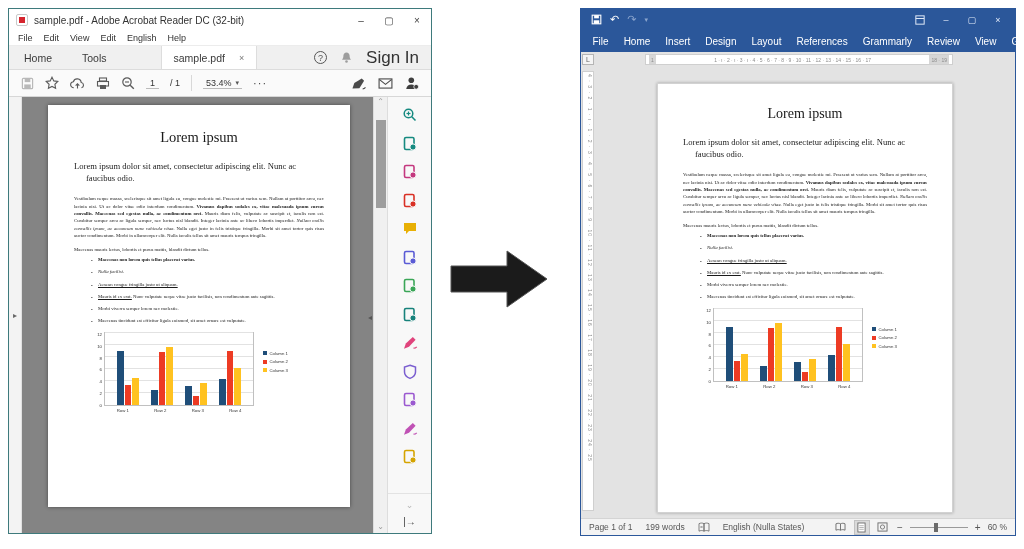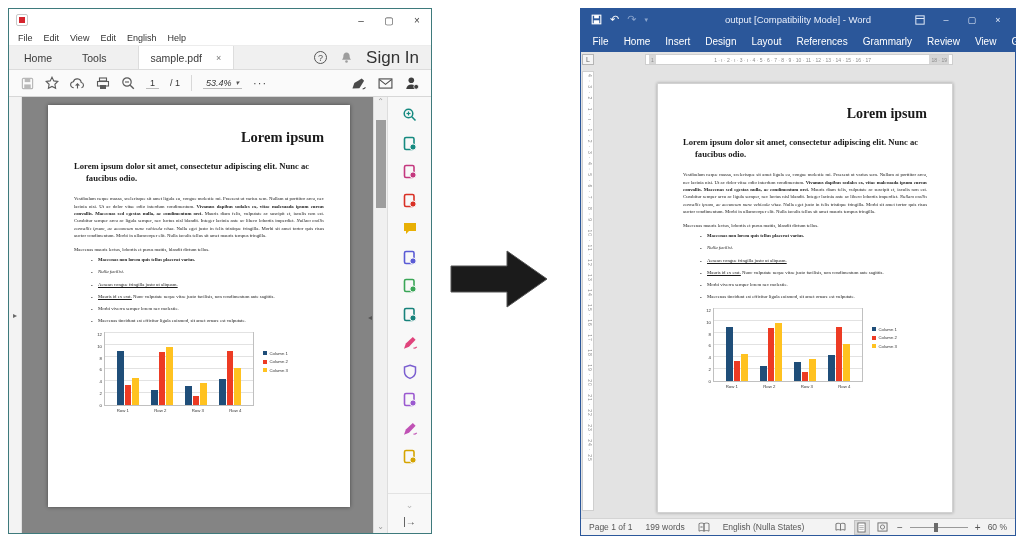--- a/index.html
+++ b/index.html
@@ -17,21 +17,21 @@
   .pdf-badge { width:12px; height:12px; border:1px solid #c9c9c9; border-radius:2px; position:relative; background:#fff; }
   .pdf-badge:before { content:""; position:absolute; left:2px; top:2px; width:6px; height:6px; background:#d6252e; }
   .win-controls { margin-left:auto; display:flex; height:100%; }
   .win-btn { width:28px; display:flex; align-items:center; justify-content:center; font-size:10px; color:#444; }
   .ac-menubar { height:15px; display:flex; align-items:center; gap:11px; padding-left:9px;
                 font-size:9px; color:#333; background:#fff; border-bottom:1px solid #ececec; }
   .ac-tabbar { height:24px; background:#f0f0f0; display:flex; align-items:stretch;
                font-size:10.5px; color:#3a3a3a; border-bottom:1px solid #dcdcdc; }
   .ac-tab { padding:0 15px; display:flex; align-items:center; }
   .ac-doctab { background:#fff; border-left:1px solid #ddd; border-right:1px solid #ddd;
-               margin-left:16px; padding:0 12px; display:flex; align-items:center; gap:14px; }
+               margin-left:39px; padding:0 12px; display:flex; align-items:center; gap:14px; }
   .ac-tab-right { margin-left:auto; display:flex; align-items:center; gap:13px; padding-right:12px; }
   .help-circle { width:13px; height:13px; border:1px solid #555; border-radius:50%;
                  font-size:9px; display:flex; align-items:center; justify-content:center; color:#555; }
   .ac-toolbar { height:27px; display:flex; align-items:center; gap:11px; padding:0 12px;
                 background:#fafafa; border-bottom:1px solid #d7d7d7; font-size:9px; color:#333; }
   .tb-sep { width:1px; height:16px; background:#d8d8d8; }
   .pagebox { border-bottom:1px solid #bbb; padding:0 4px; color:#333; }
   .tb-right { margin-left:auto; display:flex; align-items:center; gap:12px; }
   .ac-main { flex:1; display:flex; min-height:0; position:relative; }
   .ac-leftpanel { width:13px; background:#f3f3f3; border-right:1px solid #e1e1e1;
@@ -46,22 +46,22 @@
                 display:flex; flex-direction:column; align-items:center; gap:12.5px; padding:10px 0 6px; }
   .ac-tool { width:16px; height:16px; display:flex; align-items:center; justify-content:center; }
   .sb-bottom { margin-top:auto; display:flex; flex-direction:column; align-items:center; gap:6px;
                border-top:1px solid #e3e3e3; padding-top:6px; width:100%; }
   .collapse-tri { position:absolute; right:59px; top:216px; font-size:8px; color:#555; z-index:5; }
 
   
   .page { position:absolute; background:#fff; box-shadow:0 0 4px rgba(0,0,0,.45); }
   #acrobat .page { left:26px; top:8px; width:302px; height:402px; }
   .doc { padding:24px 26px 0 26px; font-family:"Liberation Serif", serif; color:#1a1a1a; }
-  .doc h1 { font-size:14.5px; text-align:right; font-weight:bold; margin-bottom:15px; }
-  .doc h2 { font-size:8.6px; font-weight:bold; line-height:1.35; margin-bottom:11px;
+  .doc h1 { font-size:14.5px; text-align:center; font-weight:normal; margin-bottom:15px; }
+  .doc h2 { font-size:8.6px; font-weight:normal; line-height:1.35; margin-bottom:11px;
             padding-left:12px; text-indent:-12px; }
   .doc p.body { font-size:4.8px; line-height:1.55; text-align:justify; margin-bottom:6px; }
   .doc p.plain { font-size:4.8px; line-height:1.55; margin-bottom:4px; }
   .doc ul { list-style:none; margin:2px 0 4px 17px; }
   .doc li { font-size:4.8px; line-height:1.4; margin-bottom:5.5px; position:relative; padding-left:7px; }
   .doc li:before { content:"•"; position:absolute; left:0; top:0; font-size:5px; }
 
   
   .chart { display:flex; margin:7px 0 0 22px; }
   .ch-y { display:flex; flex-direction:column; justify-content:space-between; height:76px;
@@ -124,20 +124,21 @@
 </style>
 </head>
 <body>
 
 <div class="canvas">
 
   <div id="acrobat" class="window">
 
     <div class="ac-titlebar">
       <span class="pdf-badge"></span>
+      <span>sample.pdf - Adobe Acrobat Reader DC (32-bit)</span>
       <span class="win-controls">
         <span class="win-btn">–</span>
         <span class="win-btn">▢</span>
         <span class="win-btn">×</span>
       </span>
     </div>
 
     <div class="ac-menubar">
       <span>File</span>
       <span>Edit</span>
@@ -183,21 +184,21 @@
           <rect x="4" y="8" width="6" height="4" fill="#5a5a5a"></rect>
         </svg>
       <svg width="14" height="14" viewBox="0 0 14 14">
           <circle cx="6" cy="6" r="4.2" fill="none" stroke="#5a5a5a" stroke-width="1.2"></circle>
           <line x1="9.2" y1="9.2" x2="12.8" y2="12.8" stroke="#5a5a5a" stroke-width="1.4"></line>
           <line x1="4" y1="6" x2="8" y2="6" stroke="#5a5a5a" stroke-width="1.1"></line>
         </svg>
       <span class="pagebox">1</span>
       <span><span>/</span> <span>1</span></span>
       <span class="tb-sep"></span>
-      <span style="display:flex;align-items:center;gap:4px;border-bottom:1px solid #bbb;padding:0 3px;font-style:italic;">
+      <span style="display:flex;align-items:center;gap:4px;border-bottom:1px solid #bbb;padding:0 3px;">
         <span>53.4%</span>
         <span style="font-size:7px;color:#555">▾</span>
       </span>
       <span style="font-size:11px;letter-spacing:1px;color:#444">···</span>
       <span class="tb-right">
         <svg width="15" height="13" viewBox="0 0 16 14">
             <path d="M1.5 12.5l2-6 8-5 2.5 2.5-5 8z" fill="#4a4a4a"></path>
             <path d="M12.5 12.8c1.5 0 2.4-.8 3-1.6" fill="none" stroke="#4a4a4a" stroke-width="1.2"></path>
           </svg>
         <svg width="15" height="11" viewBox="0 0 16 12">
@@ -385,21 +386,20 @@
     </div>
   </div>
 
   <svg class="big-arrow" width="100" height="60" viewBox="0 0 100 60">
     <path d="M2 17 H58 V2 L98 30 L58 58 V43 H2 Z" fill="#1b1b1b" stroke="#555" stroke-width="1"></path>
   </svg>
 
   <div id="word" class="window">
 
     <div class="w-titlebar">
-      <span class="w-title">output [Compatibility Mode] - Word</span>
       <span class="qat">
         <svg width="11" height="11" viewBox="0 0 14 14">
             <rect x="1.5" y="1.5" width="11" height="11" fill="none" stroke="#fff" stroke-width="1.4"></rect>
             <rect x="4" y="1.5" width="6" height="4" fill="#fff"></rect>
             <rect x="3.5" y="8" width="7" height="4.5" fill="#fff"></rect>
           </svg>
         <span style="font-size:11px">↶</span>
         <span class="dim" style="font-size:11px">↷</span>
         <span class="dim" style="font-size:7px">▾</span>
       </span>

